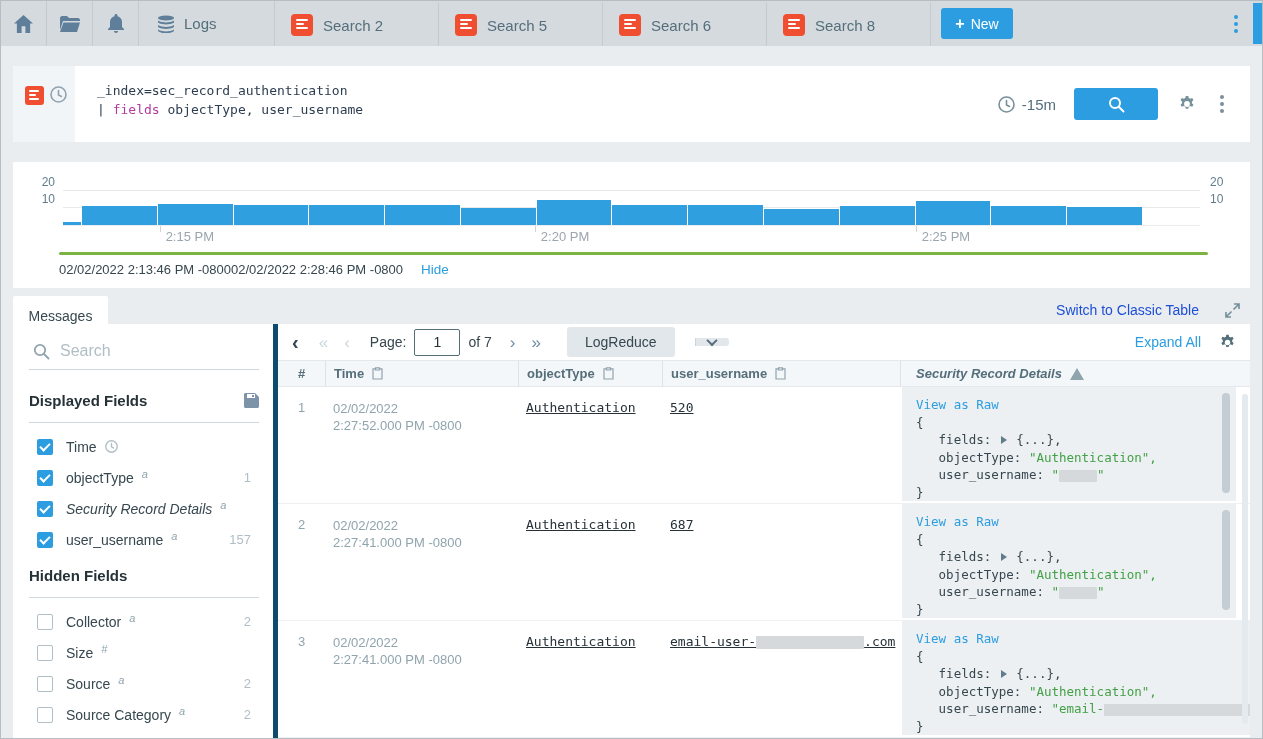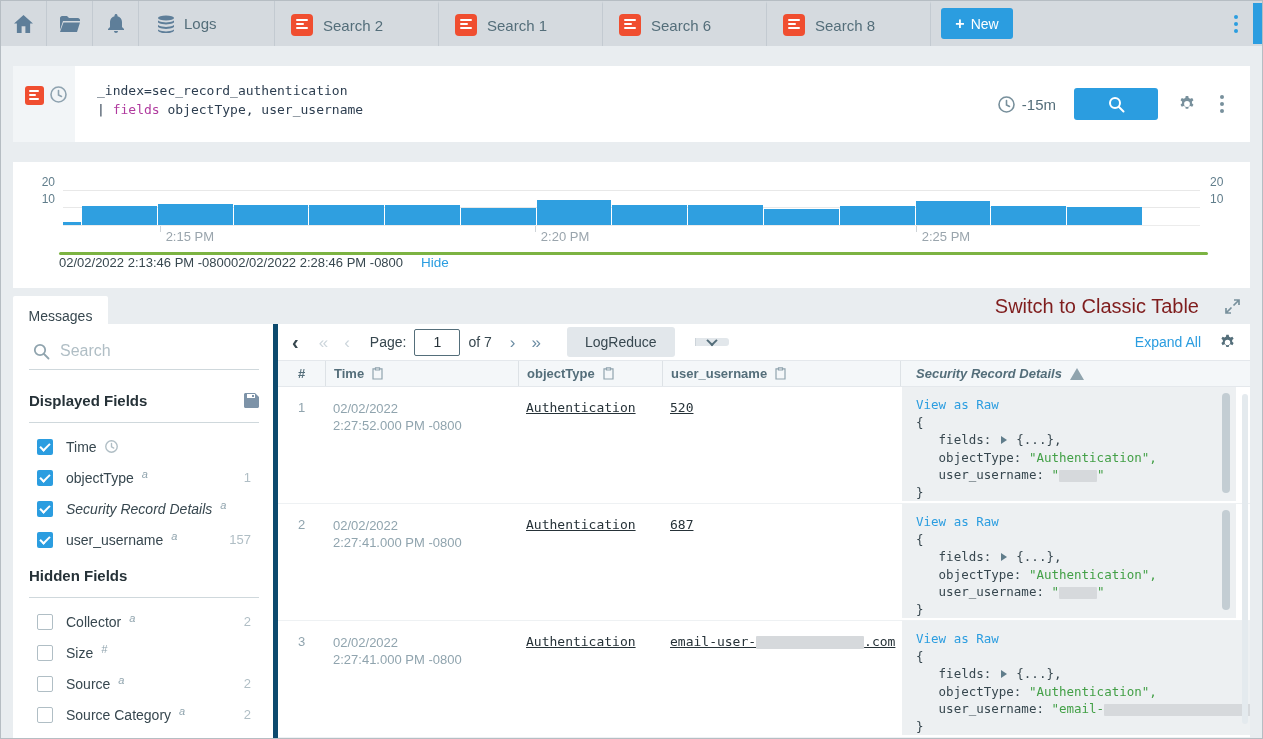--- a/index.html
+++ b/index.html
@@ -63,36 +63,36 @@
   .gridline { position:absolute; left:0; right:0; height:1px; background:#e8e8e8; }
   .gl20 { bottom:34px; } .gl10 { bottom:17px; }
   .bars { position:absolute; left:0; right:58px; bottom:0; display:flex; gap:1px; align-items:flex-end; }
   .bar { flex:1; background:#2f9fe0; }
   .bar-first { flex:0 0 18px; }
   .ticks { position:relative; height:22px; margin:0 50px; }
   .xtick { position:absolute; top:0; }
   .xtick .tickmark { position:absolute; left:0; top:0; width:1px; height:6px; background:#cfd4d8; }
   .xtick .ticklabel { position:absolute; left:6px; top:3px; font-size:13px; color:#9aa5ad; white-space:nowrap; }
   .progress-line { height:3px; background:#7cb342; margin:4px 42px 0 46px; border-radius:2px; }
-  .status-row { display:flex; align-items:center; padding:0 10px 0 46px; font-size:13px; }
+  .status-row { display:flex; align-items:center; padding:7px 10px 0 46px; font-size:13px; }
   .status-center { flex:1; display:flex; align-items:center; justify-content:center; gap:14px; }
   .s-label { color:#90a4ae; font-size:12.5px; }
   .s-value { color:#37474f; margin-left:-8px; }
   .load-dots { display:flex; gap:4px; align-items:center; margin-left:-6px; }
   .load-dots i { width:9px; height:9px; border-radius:50%; background:#cfd8dc; }
   .load-dots i.on { background:#8bc34a; }
   .hide-link { color:#2b9de0; margin-left:18px; cursor:pointer; font-size:13.5px; }
   .range-date { color:#37474f; }
 
   
   .messages { margin-top:8px; }
   .msg-tabrow { height:28px; display:flex; align-items:flex-end; }
   .msg-tab { width:95px; height:28px; background:#fff; border-radius:2px 2px 0 0; display:flex; align-items:flex-end; justify-content:center; font-size:14px; color:#37474f; cursor:pointer; }
   .msg-right { margin-left:auto; display:flex; align-items:center; gap:26px; padding:0 10px 6px 0; }
-  .switch-link { color:#7f1d1d; font-size:20px; cursor:pointer; }
+  .switch-link { color:#1d4ed8; font-size:14px; cursor:pointer; }
   .expand-icon { cursor:pointer; display:flex; }
 
   .msg-panel { background:#fff; height:424px; display:flex; overflow:hidden; }
 
   
   .sidebar { width:265px; flex:0 0 265px; border-right:5px solid #0c4a6e; padding:14px 14px 0 16px; position:relative; }
   .sb-search { display:flex; align-items:center; gap:10px; padding:4px 2px 9px 4px; border-bottom:1px solid #cfd8dc; }
   .sb-search input { border:none; outline:none; font-size:16px; color:#37474f; width:170px; font-family:inherit; }
   .sb-search input::placeholder { color:#b0bec5; }
   .sb-head { margin-top:22px; display:flex; align-items:center; font-size:15px; font-weight:bold; color:#263238; }
@@ -189,21 +189,21 @@
         <i></i>
       </span>
     <span>Search 2</span>
   </div>
   <div class="doc-tab">
     <span class="doc-icon">
         <i></i>
         <i></i>
         <i></i>
       </span>
-    <span>Search 1</span>
+    <span>Search 5</span>
   </div>
   <div class="doc-tab">
     <span class="doc-icon">
         <i></i>
         <i></i>
         <i></i>
       </span>
     <span>Search 6</span>
   </div>
   <div class="doc-tab">

